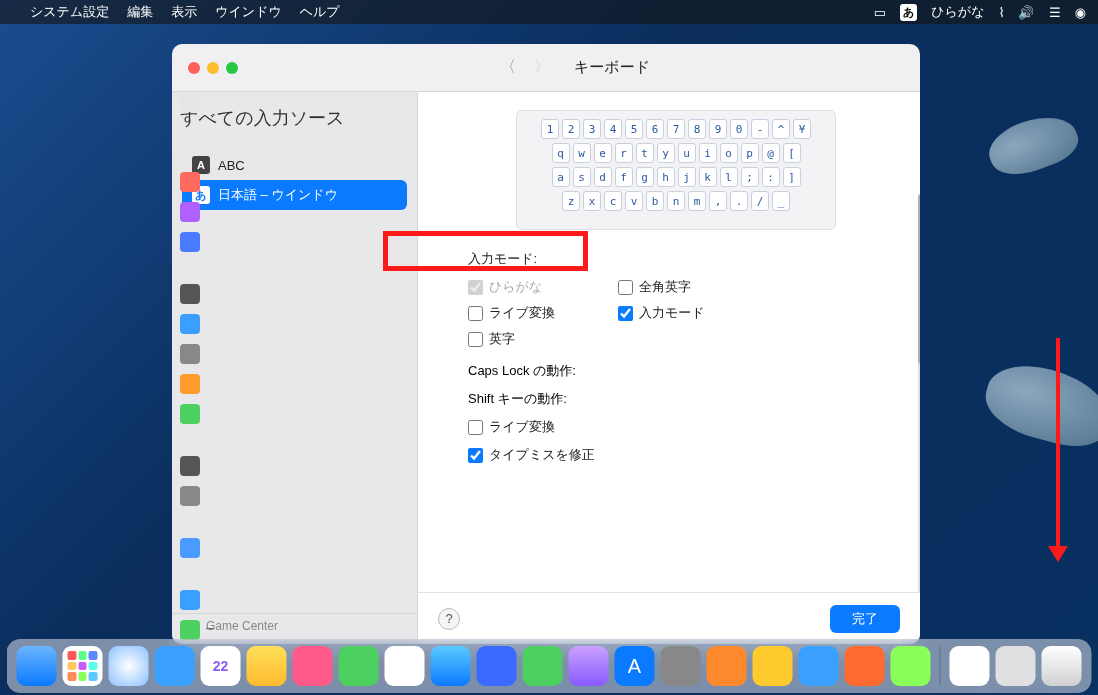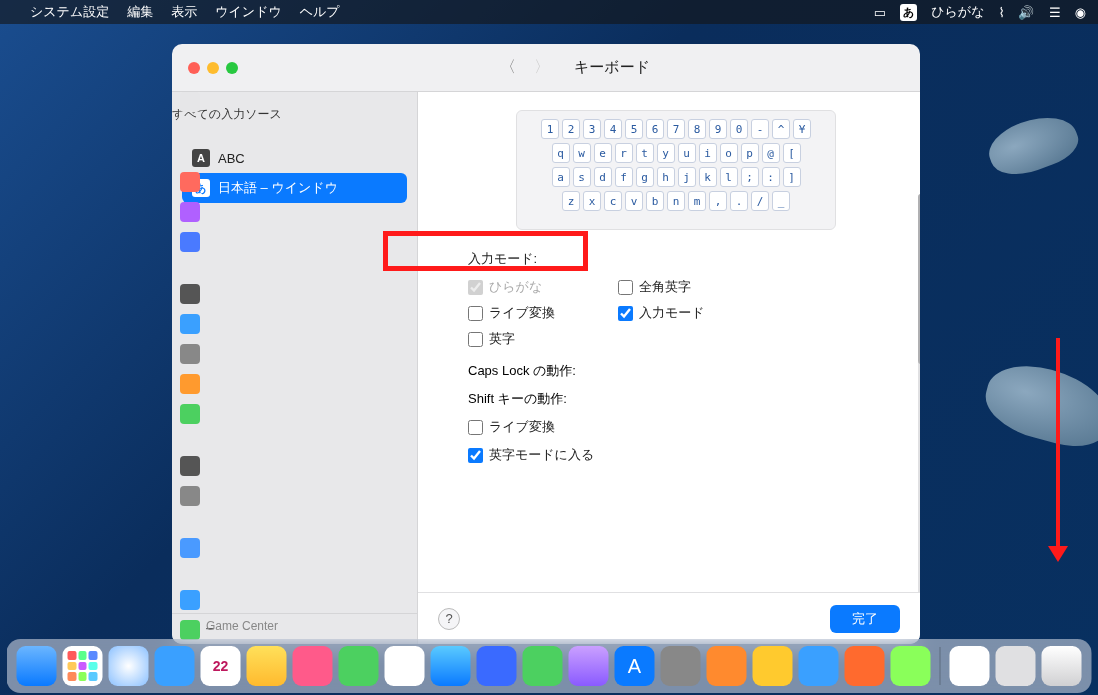--- a/index.html
+++ b/index.html
@@ -15,21 +15,21 @@
 .sheet { position: absolute; top: 44px; left: 172px; width: 748px; height: 600px; border-radius: 10px; overflow: hidden; background: transparent; display: flex; flex-direction: column; }
 .sheet-titlebar { height: 48px; background: #f0f0f2; display: flex; align-items: center; padding: 0 16px; gap: 8px; border-bottom: 1px solid #d5d5d7; }
 .traffic { display: flex; gap: 7px; margin-right: 14px; }
 .traffic span { width: 12px; height: 12px; border-radius: 50%; }
 .tl-close { background: #ff5f57; } .tl-min { background: #febc2e; } .tl-max { background: #28c840; }
 .nav-arrows { display: flex; gap: 18px; margin-left: 240px; color: #888; font-size: 16px; }
 .titlebar-title { font-size: 15px; color: #222; margin-left: 16px; font-weight: 500; }
 
 .sheet-body { flex: 1; display: flex; background: #fff; }
 .src-sidebar { width: 246px; background: #e8e8ea; border-right: 1px solid #d5d5d7; display: flex; flex-direction: column; }
-.src-title { padding: 14px 0; font-size: 12px; color: #333; }
+.src-title { padding: 14px 8px; font-size: 18px; color: #333; }
 .src-list { flex: 1; padding: 6px 10px; }
 .src-item { display: flex; align-items: center; gap: 8px; padding: 6px 10px; border-radius: 6px; font-size: 13px; color: #222; cursor: pointer; }
 .src-item .badge { width: 18px; height: 18px; border-radius: 3px; display: flex; align-items: center; justify-content: center; font-size: 11px; font-weight: bold; }
 .src-item.selected { background: #0a7aff; color: #fff; }
 .src-item.selected .badge { background: #fff; color: #0a7aff; }
 .src-item:not(.selected) .badge { background: #444; color: #fff; }
 .red-highlight { position: absolute; border: 5px solid #ff1a1a; pointer-events: none; }
 .src-footer { border-top: 1px solid #d5d5d7; padding: 6px 10px; display: flex; gap: 14px; font-size: 16px; color: #555; }
 
 .detail { flex: 1; padding: 18px 36px 12px 50px; position: relative; overflow: hidden; }
@@ -214,21 +214,21 @@
         <span>Shift キーの動作:</span>
       </div>
 
       <div id="options-list">
           <label class="check" style="display: flex; margin: 10px 0px;">
             <input type="checkbox" style="">
             <span>ライブ変換</span>
           </label>
           <label class="check" style="display: flex; margin: 10px 0px;">
             <input type="checkbox" checked="" style="">
-            <span>英字モードに入る</span>
+            <span>タイプミスを修正</span>
           </label>
         </div>
 
       <div class="scroll-indicator"></div>
       <div class="scroll-thumb"></div>
 
       <div class="detail-footer">
         <div class="help-btn">?</div>
         <button class="done-btn">完了</button>
       </div>
@@ -274,21 +274,21 @@
       <span style="background:#5a8aff;border-radius:2px"></span>
       <span style="background:#ffca5a;border-radius:2px"></span>
       <span style="background:#ca5aff;border-radius:2px"></span>
       <span style="background:#5affea;border-radius:2px"></span>
       <span style="background:#ff8a5a;border-radius:2px"></span>
       <span style="background:#8aff5a;border-radius:2px"></span>
       <span style="background:#5acaff;border-radius:2px"></span>
     </div>
   <div class="dock-icon" style="background:radial-gradient(#fff,#8ac0ff)"></div>
   <div class="dock-icon" style="background:#3aa0ff"></div>
-  <div class="dock-icon" style="background:#fff;color:#be185d;display:flex;align-items:center;justify-content:center;font-size:14px;font-weight:bold">22</div>
+  <div class="dock-icon" style="background:#fff;color:#8b5cf6;display:flex;align-items:center;justify-content:center;font-size:14px;font-weight:bold">22</div>
   <div class="dock-icon" style="background:linear-gradient(#ffe05a,#ffba2e)"></div>
   <div class="dock-icon" style="background:#ff5a8a"></div>
   <div class="dock-icon" style="background:#4cd060"></div>
   <div class="dock-icon" style="background:#fff"></div>
   <div class="dock-icon" style="background:linear-gradient(#5acaff,#0a7aff)"></div>
   <div class="dock-icon" style="background:#3a6aff"></div>
   <div class="dock-icon" style="background:#4cd060"></div>
   <div class="dock-icon" style="background:linear-gradient(#caa0ff,#8a5aff)"></div>
   <div class="dock-icon" style="background:#0a7aff;color:#fff;display:flex;align-items:center;justify-content:center;font-size:20px">A</div>
   <div class="dock-icon" style="background:#888"></div>

